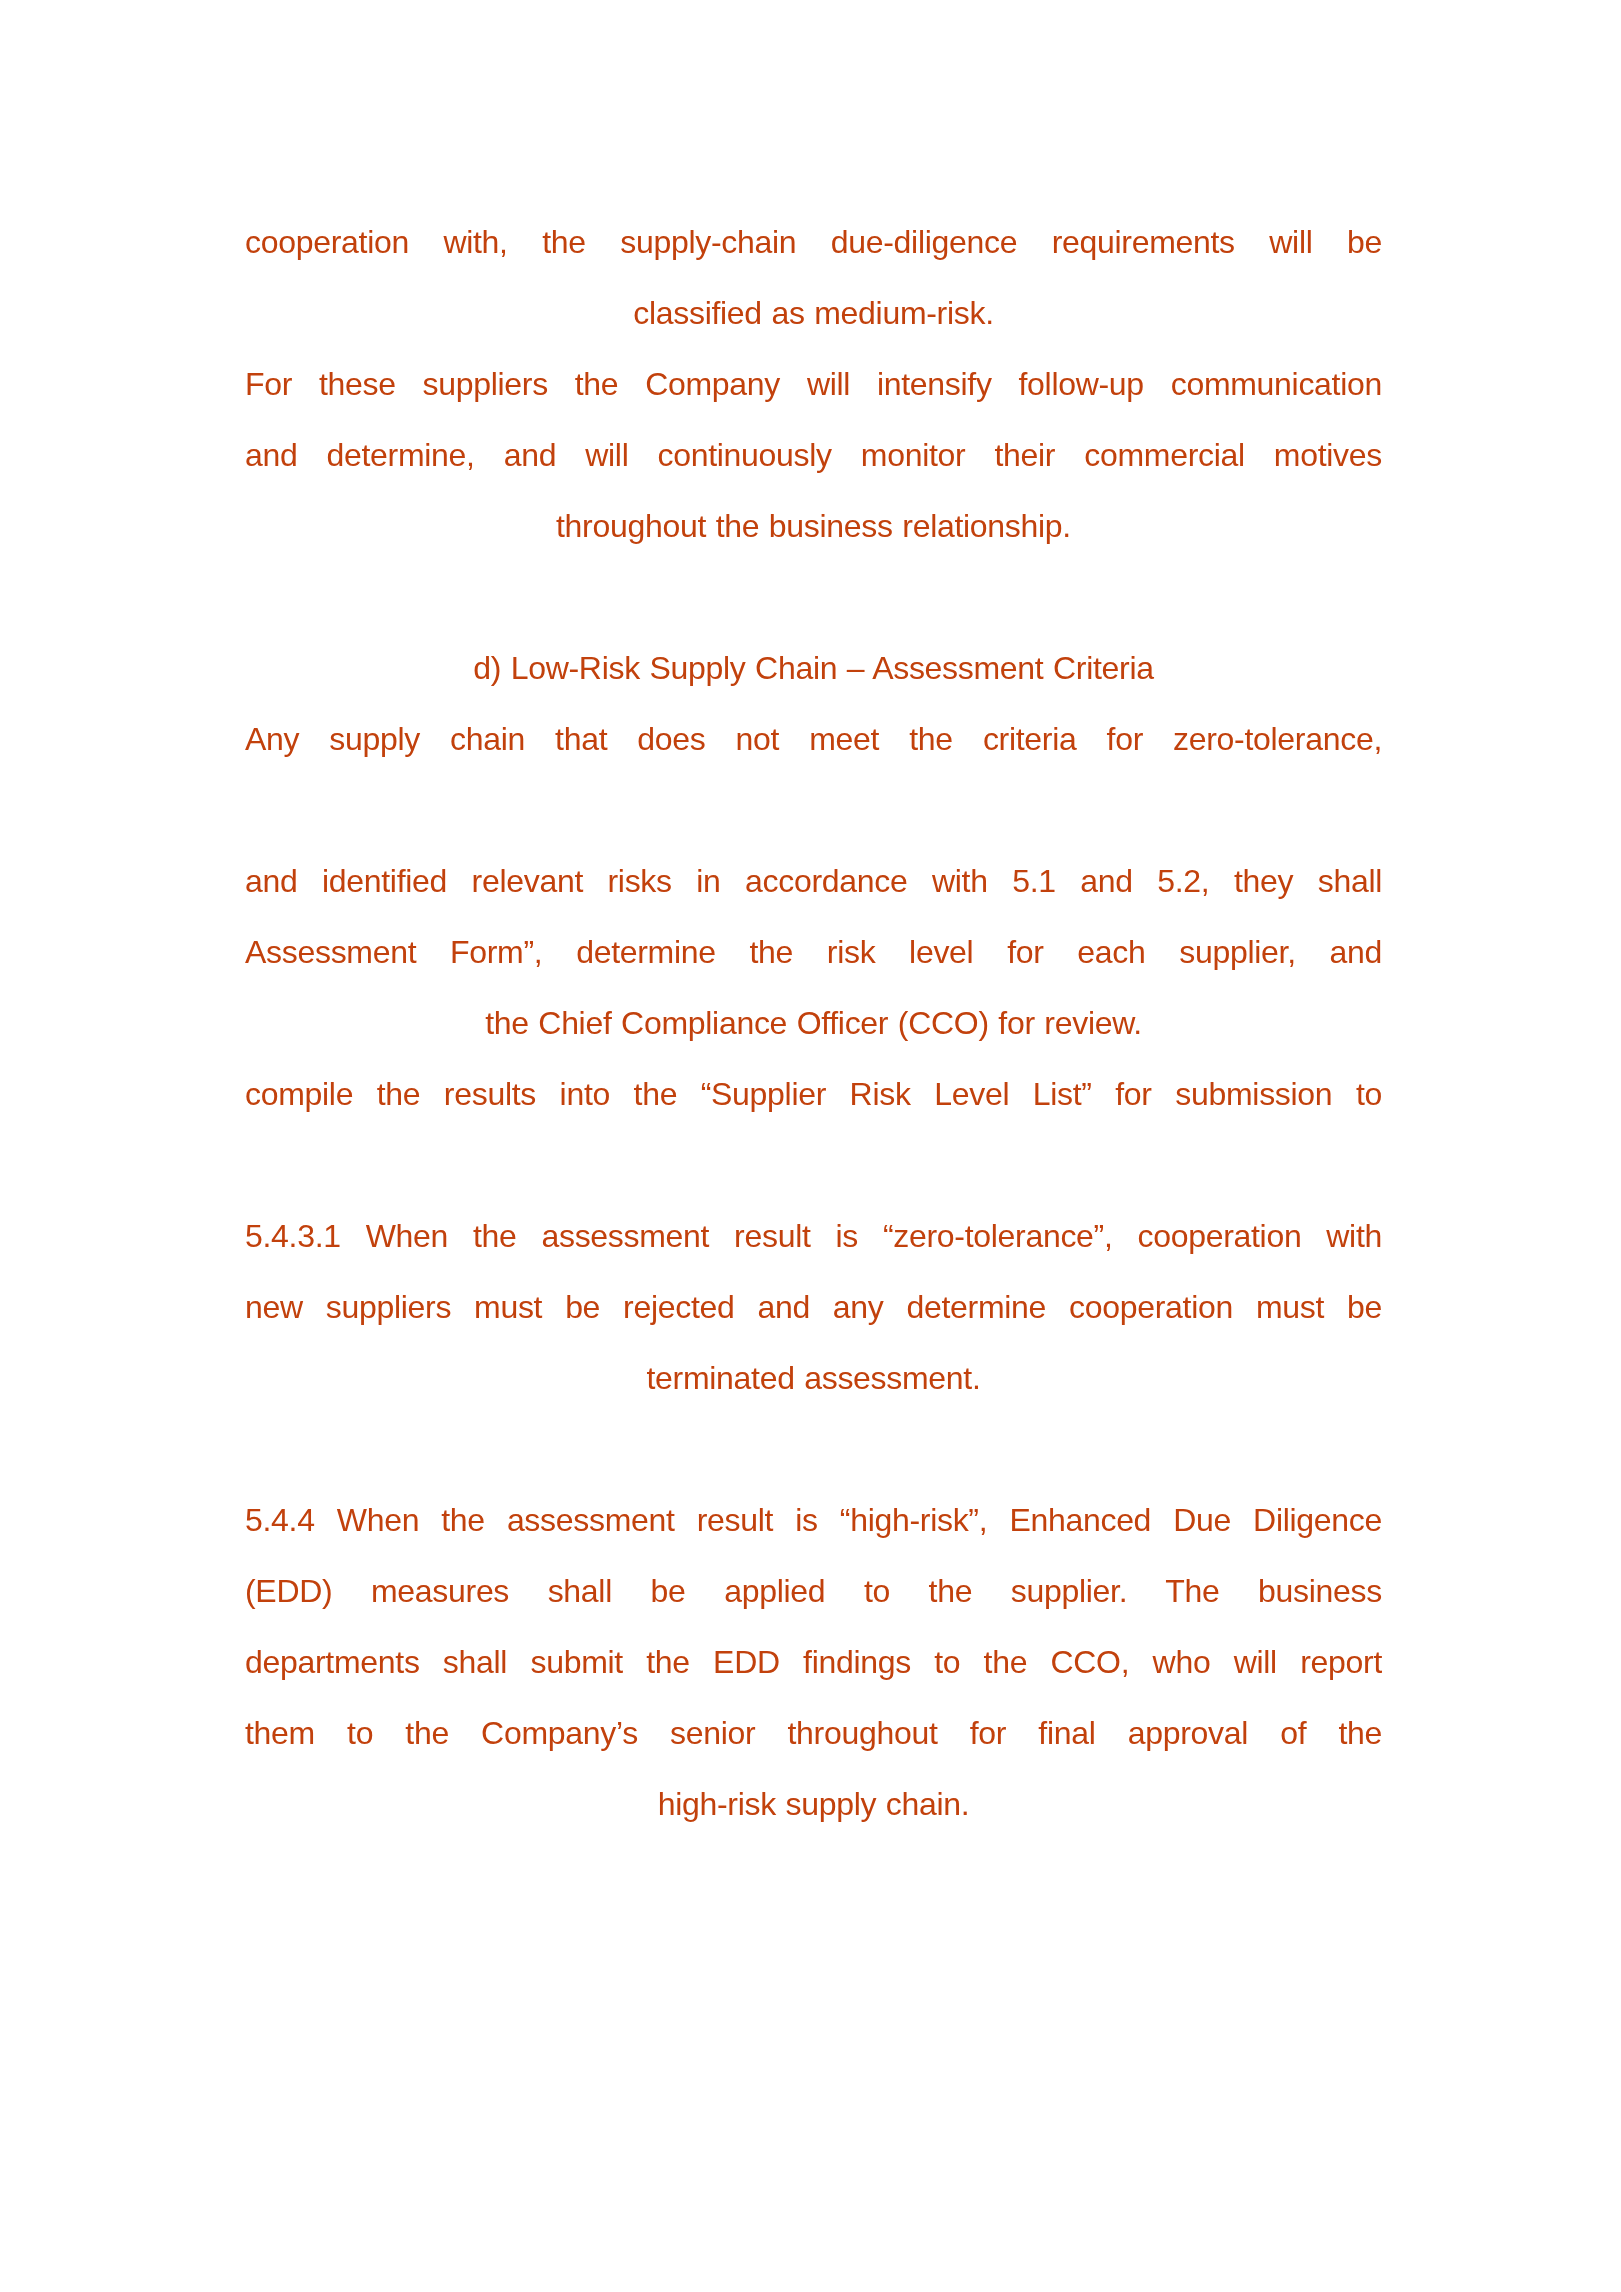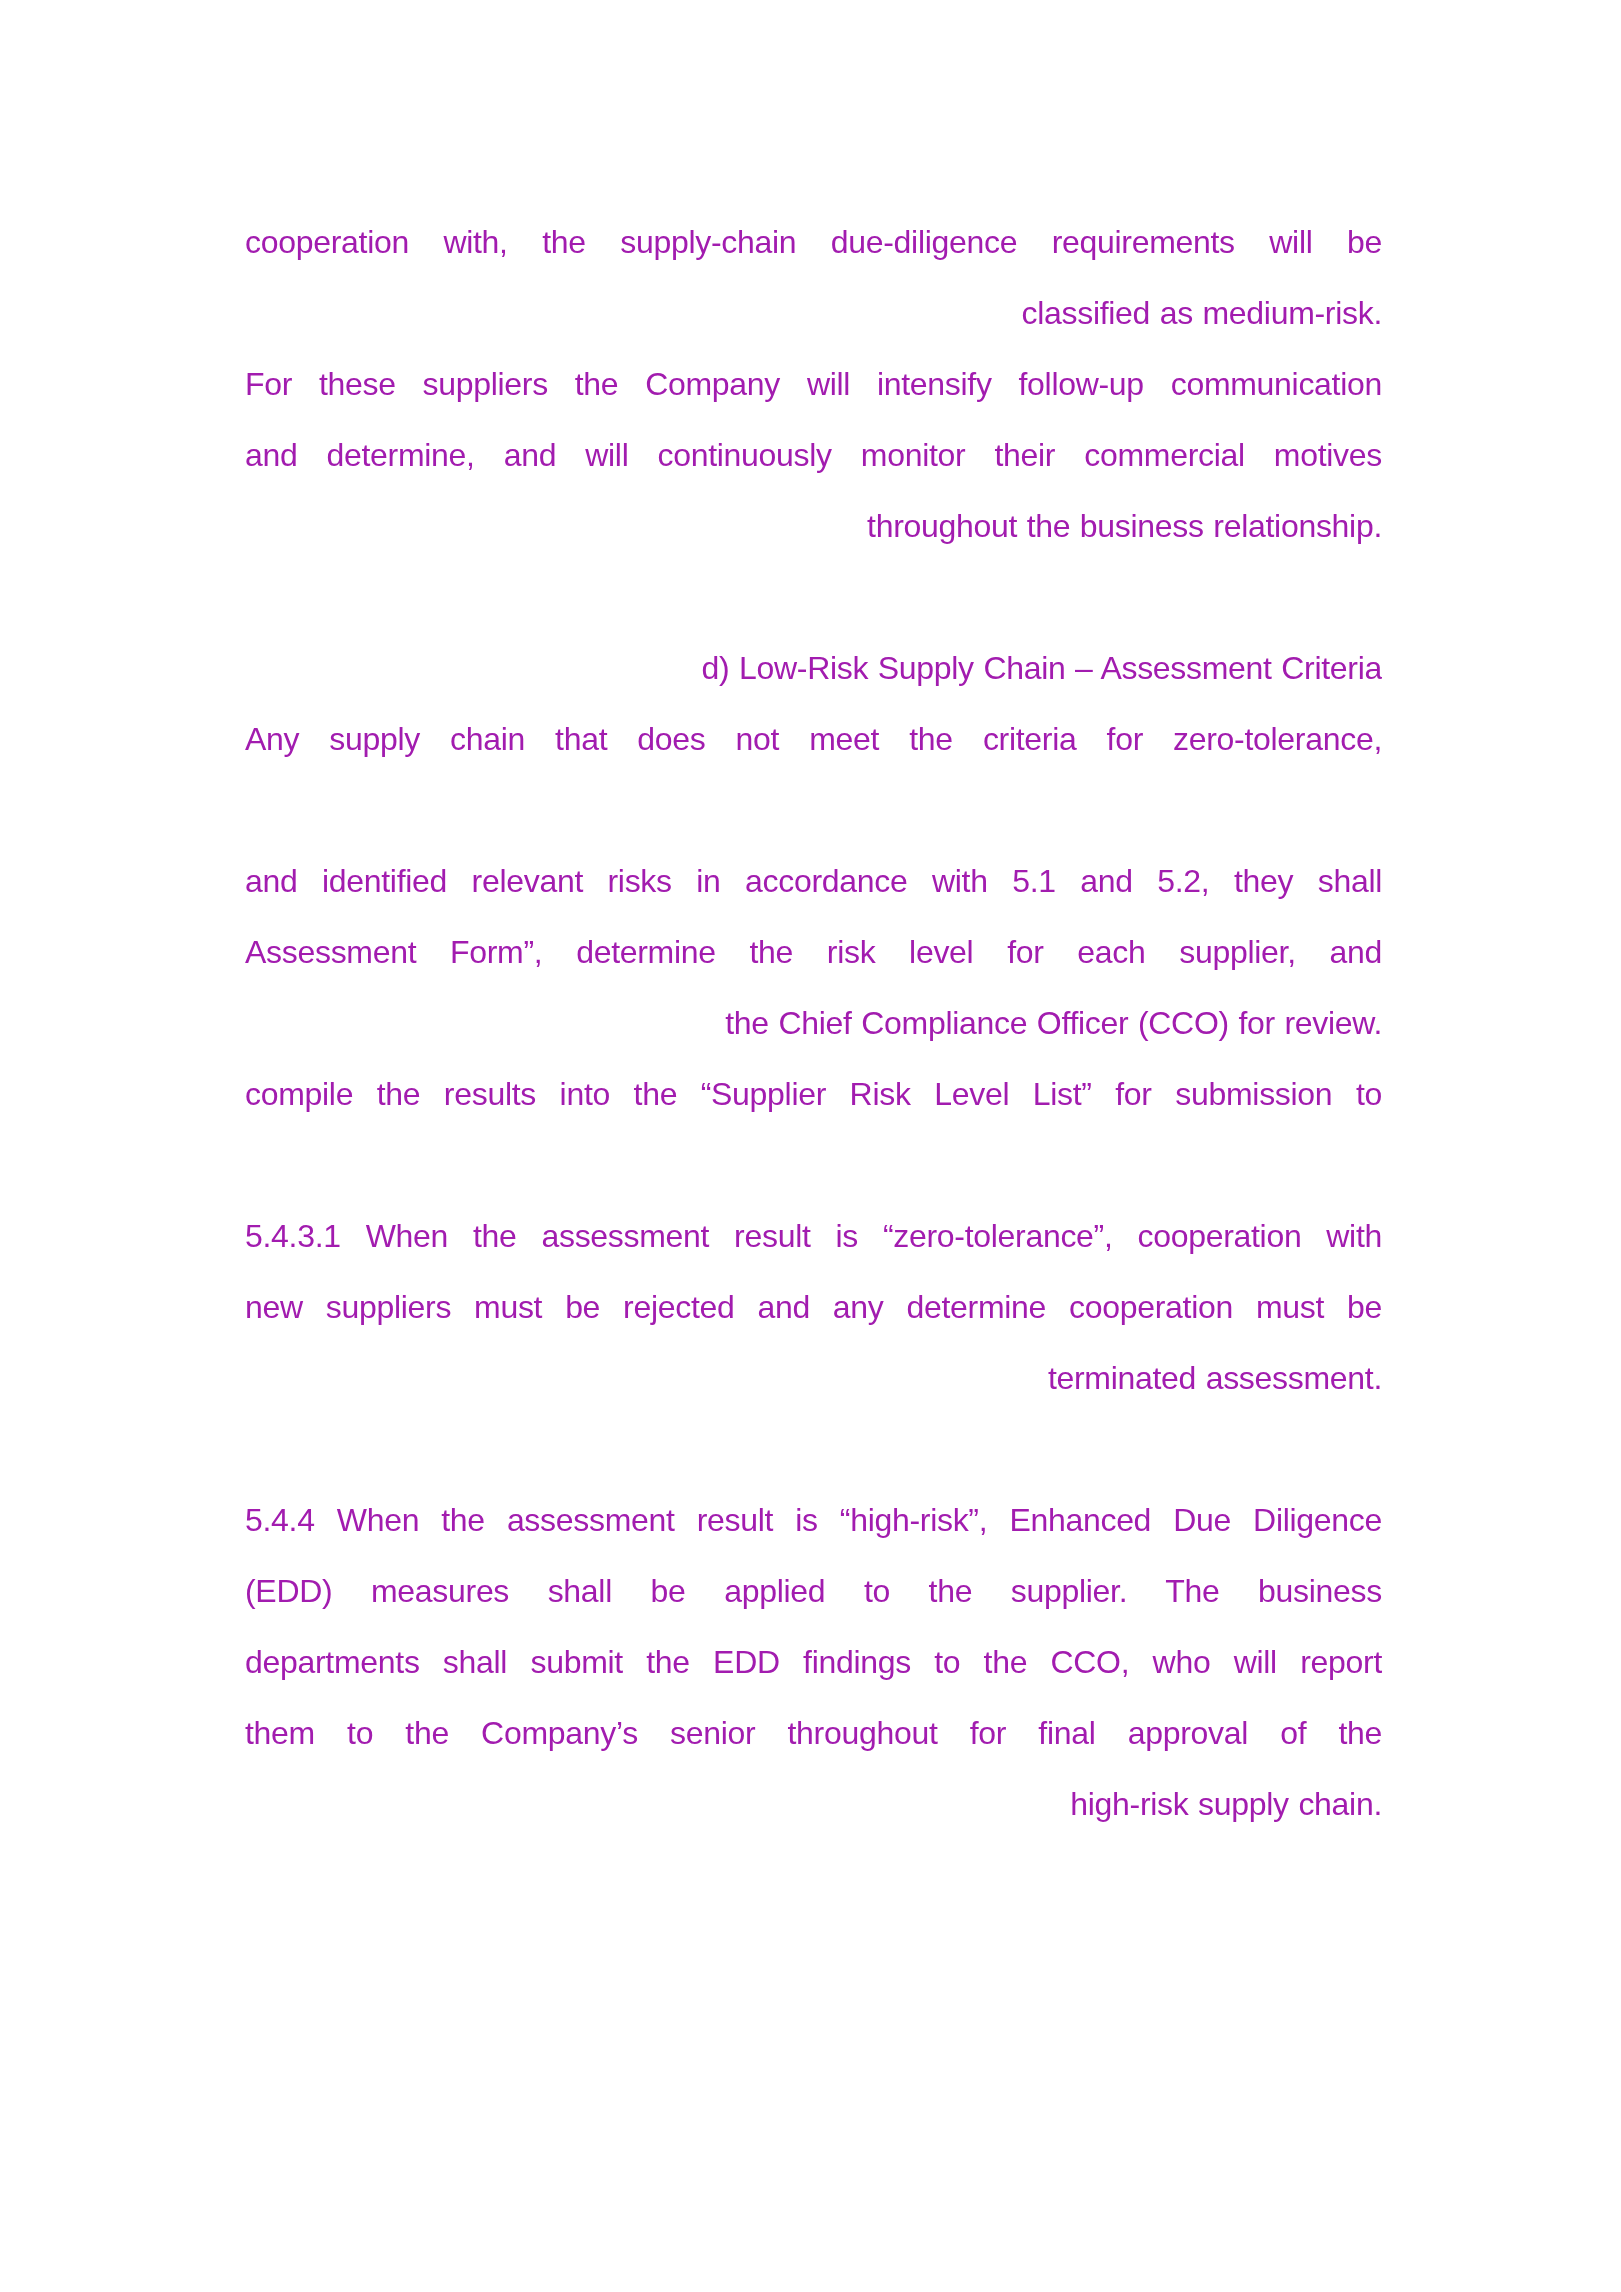--- a/index.html
+++ b/index.html
@@ -10,21 +10,21 @@
   .page {
     position: relative;
     width: 1621px;
     height: 2293px;
     background: #ffffff;
     box-sizing: border-box;
     padding: 207px 239px 0 245px;
     font-family: "Liberation Sans", "DejaVu Sans", sans-serif;
     font-size: 32px;
     line-height: 71px;
-    color: #a21caf;
+    color: #c2410c;
     letter-spacing: -0.3px;
   }
   .doc-body {
     width: 1137px;
   }
   .para {
     margin: 0;
     padding: 0;
   }
   .para.gap {
@@ -35,21 +35,21 @@
     overflow: hidden;
     word-spacing: 1px;
   }
   
   .line.j {
     text-align: justify;
     text-align-last: justify;
   }
   
   .line.l {
-    text-align: right;
+    text-align: center;
   }
 </style>
 </head>
 <body>
 
 <main class="page">
   <section class="doc-body" id="doc-body">
       <div class="para">
         <div class="line j">cooperation with, the supply-chain due-diligence requirements will be</div>
         <div class="line l">classified as medium-risk.</div>

